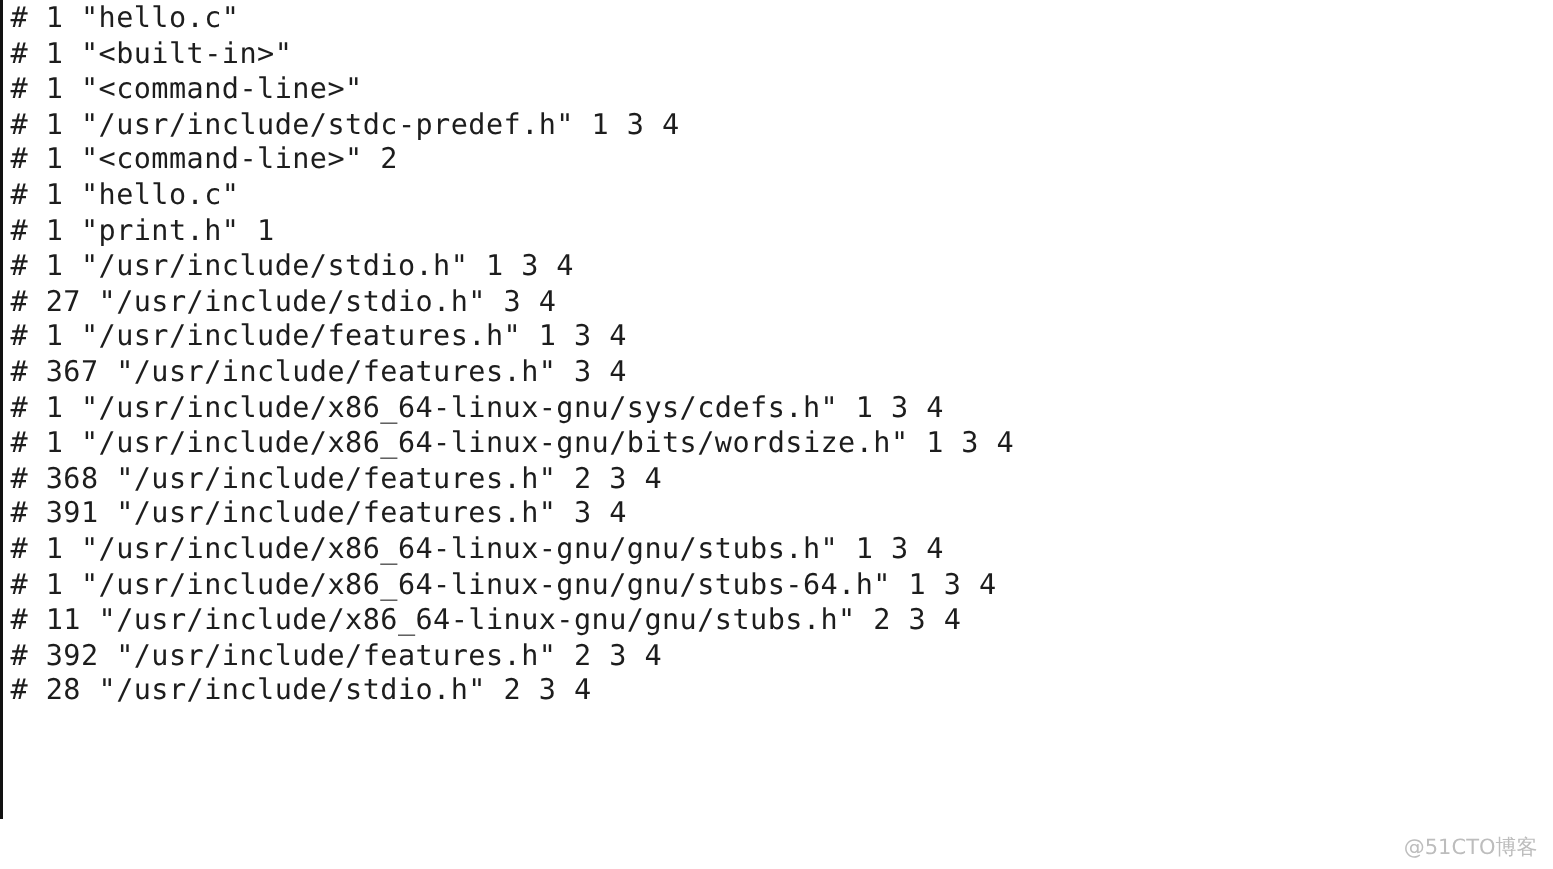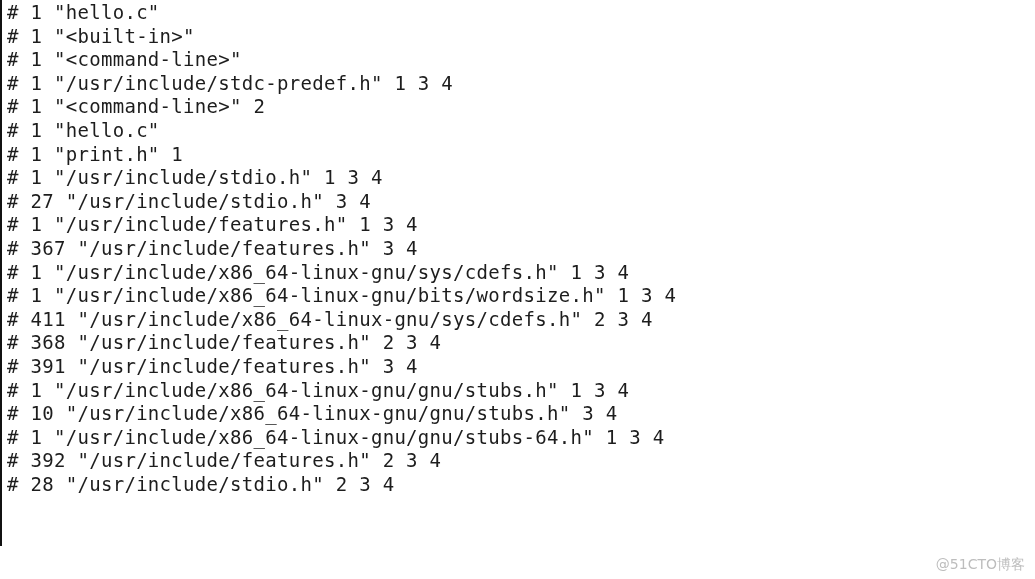--- a/index.html
+++ b/index.html
@@ -54,24 +54,23 @@
       <div class="code-line"># 1 "/usr/include/stdc-predef.h" 1 3 4</div>
       <div class="code-line"># 1 "&lt;command-line&gt;" 2</div>
       <div class="code-line"># 1 "hello.c"</div>
       <div class="code-line"># 1 "print.h" 1</div>
       <div class="code-line"># 1 "/usr/include/stdio.h" 1 3 4</div>
       <div class="code-line"># 27 "/usr/include/stdio.h" 3 4</div>
       <div class="code-line"># 1 "/usr/include/features.h" 1 3 4</div>
       <div class="code-line"># 367 "/usr/include/features.h" 3 4</div>
       <div class="code-line"># 1 "/usr/include/x86_64-linux-gnu/sys/cdefs.h" 1 3 4</div>
       <div class="code-line"># 1 "/usr/include/x86_64-linux-gnu/bits/wordsize.h" 1 3 4</div>
-      <div class="code-line"># 411 "/usr/include/x86_64-linux-gnu/sys/cdefs.h" 2 3 4</div>
       <div class="code-line"># 368 "/usr/include/features.h" 2 3 4</div>
       <div class="code-line"># 391 "/usr/include/features.h" 3 4</div>
       <div class="code-line"># 1 "/usr/include/x86_64-linux-gnu/gnu/stubs.h" 1 3 4</div>
-      <div class="code-line"># 10 "/usr/include/x86_64-linux-gnu/gnu/stubs.h" 3 4</div>
       <div class="code-line"># 1 "/usr/include/x86_64-linux-gnu/gnu/stubs-64.h" 1 3 4</div>
+      <div class="code-line"># 11 "/usr/include/x86_64-linux-gnu/gnu/stubs.h" 2 3 4</div>
       <div class="code-line"># 392 "/usr/include/features.h" 2 3 4</div>
       <div class="code-line"># 28 "/usr/include/stdio.h" 2 3 4</div>
     </div>
 </div>
 
 <div class="watermark">@51CTO博客</div>
 
 </body></html>

